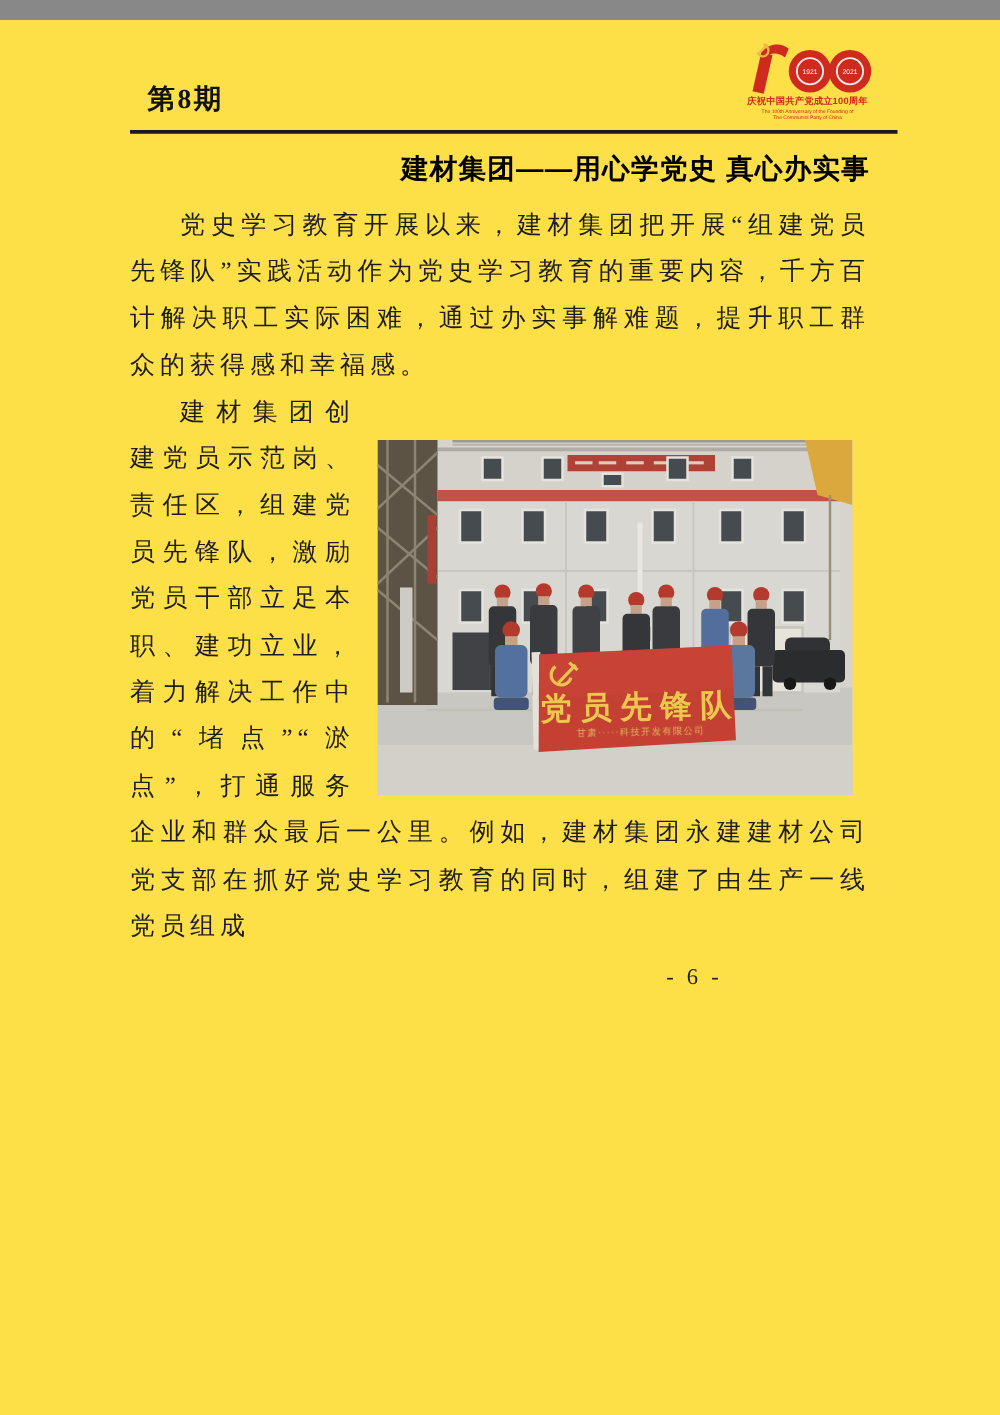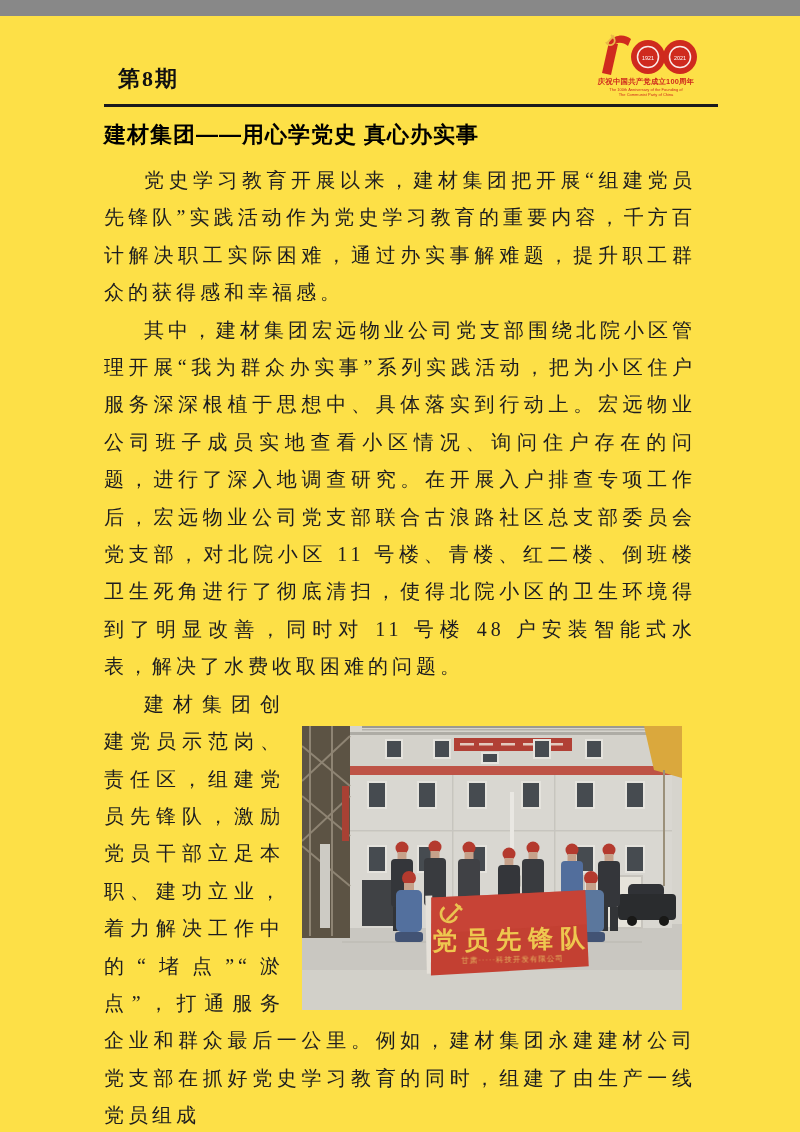--- a/index.html
+++ b/index.html
@@ -23,21 +23,21 @@
   }
   .divider{
     position:absolute;left:104px;top:88px;width:614px;height:0;
     border-bottom:3px solid #1a1a1d;
   }
   
   .article{
     position:absolute;left:104px;top:100px;width:592px;
   }
   .article-title{
-    text-align:left;
+    text-align:right;
     font-family:"Liberation Sans", sans-serif;
     font-size:22px;font-weight:bold;color:#000;
     letter-spacing:1px;
     margin:4px 0 12px 0;
   }
   .body-p{
     margin:0;
     font-size:20px;
     line-height:37.4px;
     letter-spacing:4px;
@@ -95,21 +95,20 @@
     <text x="56" y="60.5" font-size="4" fill="#cf2a1e" text-anchor="middle" font-family="Liberation Sans, sans-serif">The 100th Anniversary of the Founding of</text>
     <text x="56" y="65.5" font-size="4" fill="#cf2a1e" text-anchor="middle" font-family="Liberation Sans, sans-serif">The Communist Party of China</text>
   </svg>
 
   <div class="divider"></div>
 
   <div class="article">
     <h1 class="article-title">建材集团——用心学党史 真心办实事</h1>
 
     <p class="body-p">党史学习教育开展以来，建材集团把开展“组建党员先锋队”实践活动作为党史学习教育的重要内容，千方百计解决职工实际困难，通过办实事解难题，提升职工群众的获得感和幸福感。</p>
-    <p class="body-p">其中，建材集团宏远物业公司党支部围绕北院小区管理开展“我为群众办实事”系列实践活动，把为小区住户服务深深根植于思想中、具体落实到行动上。宏远物业公司班子成员实地查看小区情况、询问住户存在的问题，进行了深入地调查研究。在开展入户排查专项工作后，宏远物业公司党支部联合古浪路社区总支部委员会党支部，对北院小区 11 号楼、青楼、红二楼、倒班楼卫生死角进行了彻底清扫，使得北院小区的卫生环境得到了明显改善，同时对 11 号楼 48 户安装智能式水表，解决了水费收取困难的问题。</p>
 
     <p class="body-p">
       <span class="photo-float">
         <svg viewBox="0 0 380 284" aria-hidden="true">
 
           <rect x="0" y="198" width="380" height="86" fill="#cbc9c4"></rect>
           <rect x="0" y="244" width="380" height="40" fill="#d4d2cd"></rect>
           <rect x="40" y="215" width="300" height="2" fill="#bdbbb6" opacity="0.6"></rect>
 
           <g>

